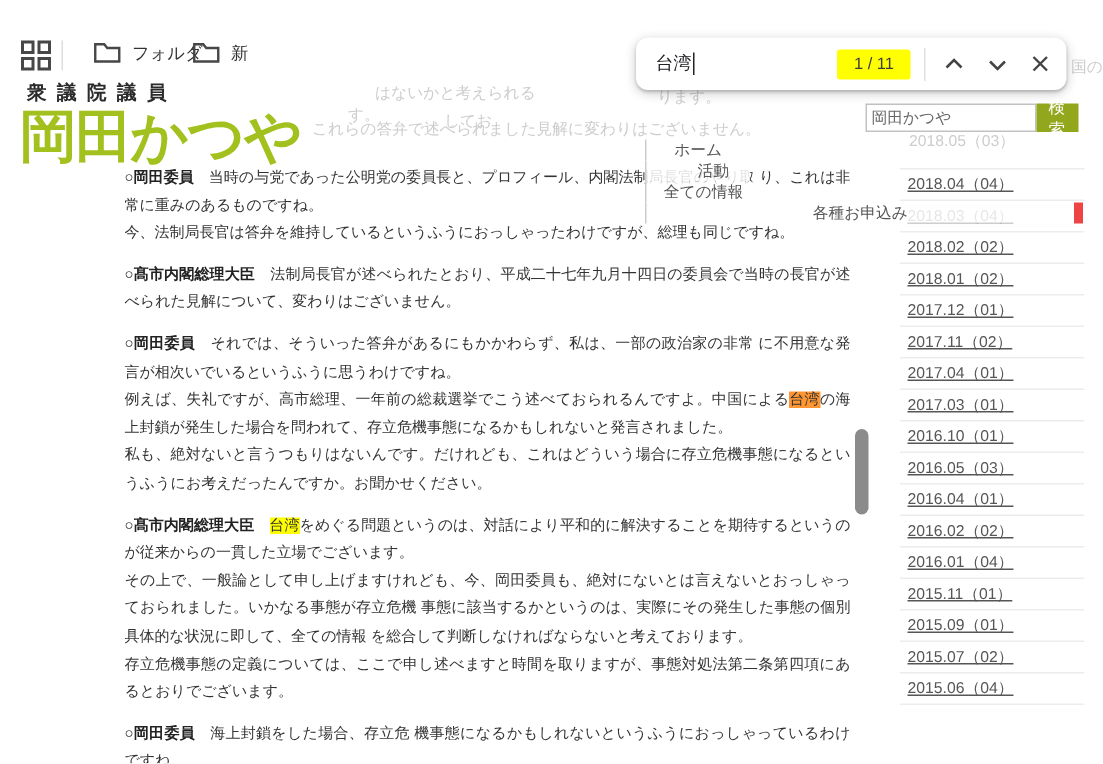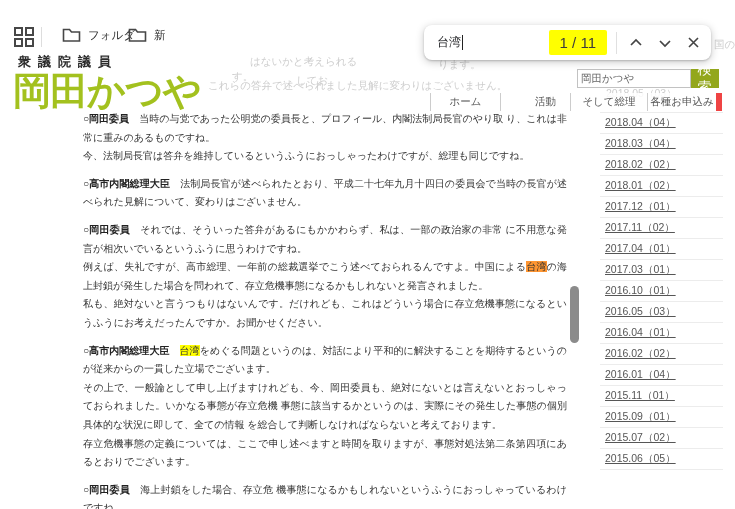--- a/index.html
+++ b/index.html
@@ -16,38 +16,38 @@
   .tb-item{position:absolute;top:27px;display:flex;align-items:center;gap:7px;cursor:pointer;}
   .tb-item span{font-size:11.5px;color:#333;}
 
   
   .findbar{position:absolute;left:424px;top:25px;width:287px;height:35px;background:#fff;
            border-radius:8px;box-shadow:0 1px 2px rgba(0,0,0,.18),0 2px 8px rgba(0,0,0,.22);
            display:flex;align-items:center;z-index:30;}
   .find-query{margin-left:13px;font-size:12px;color:#202124;}
   .find-caret{width:1px;height:15px;background:#222;margin-left:1px;}
   .find-spacer{flex:1;}
-  .find-count{background:#ffff00;color:#3c3c3c;font-size:15px;padding:4px 11px;border-radius:2px;}
+  .find-count{background:#ffff00;color:#3c3c3c;font-size:11px;padding:4px 11px;border-radius:2px;}
   .find-divider{width:1px;height:22px;background:#e0e0e0;margin:0 4px 0 9px;}
   .find-btn{width:29px;height:29px;display:flex;align-items:center;justify-content:center;cursor:pointer;border-radius:50%;}
   .findbar svg{display:block;}
 
   
   .title-small{position:absolute;left:18px;top:53px;font-size:13px;font-weight:bold;color:#2b2b2b;letter-spacing:7px;white-space:nowrap;}
   .title-large{position:absolute;left:13px;top:66px;font-size:38px;font-weight:900;letter-spacing:-1px;white-space:nowrap;}
 
   
   .site-search{position:absolute;left:577px;top:69px;display:flex;z-index:5;}
   .site-search input{width:106px;height:17px;border:1px solid #c2c2c2;font-size:10.5px;color:#666;
                      padding:0 3px;outline:none;font-family:inherit;background:#fff;}
-  .search-btn{width:28px;height:19px;border:none;color:#fff;font-size:14px;cursor:pointer;
+  .search-btn{width:28px;height:19px;border:none;color:#fff;font-size:11px;cursor:pointer;
               display:flex;align-items:center;justify-content:center;font-family:inherit;letter-spacing:1px;}
 
   
-  .nav{position:absolute;left:430px;top:93px;width:292px;height:18px;display:flex;z-index:4;}
+  .nav{position:absolute;left:430px;top:93px;width:292px;height:18px;display:flex;z-index:4;flex-direction:column;}
   .nav-item{border-left:1px solid #ccc;display:flex;align-items:center;justify-content:center;
             font-size:10.5px;color:#555;cursor:pointer;background:rgba(255,255,255,.85);}
   .nav-item:last-child{border-right:6px solid #ef4444;}
 
   
   .sidebar{position:absolute;left:600px;top:112px;width:123px;height:397px;overflow:hidden;border-top:1px solid #ececec;background:#fff;z-index:3;}
   .sb-item{height:20px;border-bottom:1px solid #ececec;display:flex;align-items:center;padding-left:5px;}
   .sb-item a{font-size:10.5px;color:#565656;text-decoration:underline;cursor:pointer;white-space:nowrap;}
 
   
@@ -129,21 +129,21 @@
   <div class="title-large" id="brand" style="color: rgb(163, 193, 30);">岡田かつや</div>
 
   <div class="site-search">
     <input type="text" value="岡田かつや" style="">
     <button class="search-btn" id="search-btn" style="background: rgb(147, 167, 28);">検索</button>
   </div>
 
   <div class="nav">
     <div class="nav-item" style="width:69px;">ホーム</div>
     <div class="nav-item" style="width:49px;padding-left:20px;">活動</div>
-    <div class="nav-item" style="width:76px;">そして総理</div>
+    <div class="nav-item" style="width:76px;">全ての情報</div>
     <div class="nav-item" style="flex:1;">各種お申込み</div>
   </div>
 
   <div class="sidebar" id="sidebar">
       <div class="sb-item">
         <a>2018.04（04）</a>
       </div>
       <div class="sb-item">
         <a>2018.03（04）</a>
       </div>
@@ -183,21 +183,21 @@
       <div class="sb-item">
         <a>2015.11（01）</a>
       </div>
       <div class="sb-item">
         <a>2015.09（01）</a>
       </div>
       <div class="sb-item">
         <a>2015.07（02）</a>
       </div>
       <div class="sb-item">
-        <a>2015.06（05）</a>
+        <a>2015.06（04）</a>
       </div>
     </div>
 
   <div class="content" id="content">
       <p><span class="spk">○岡田委員</span><span>　当時の与党であった公明党の委員長と、プロフィール、内閣法制局長官のやり取 り、これは非常に重みのあるものですね。</span><br><span>今、法制局長官は答弁を維持しているというふうにおっしゃったわけですが、総理も同じですね。</span></p>
       <p><span class="spk">○髙市内閣総理大臣</span><span>　法制局長官が述べられたとおり、平成二十七年九月十四日の委員会で当時の長官が述べられた見解について、変わりはございません。</span></p>
       <p><span class="spk">○岡田委員</span><span>　それでは、そういった答弁があるにもかかわらず、私は、一部の政治家の非常 に不用意な発言が相次いでいるというふうに思うわけですね。</span><br><span>例えば、失礼ですが、高市総理、一年前の総裁選挙でこう述べておられるんですよ。中国による</span><span class="hl-active" style="background: rgb(255, 150, 50);">台湾</span><span>の海上封鎖が発生した場合を問われて、存立危機事態になるかもしれないと発言されました。</span><br><span>私も、絶対ないと言うつもりはないんです。だけれども、これはどういう場合に存立危機事態になるというふうにお考えだったんですか。お聞かせください。</span></p>
       <p><span class="spk">○髙市内閣総理大臣</span><span>　</span><span class="hl" style="background: rgb(255, 255, 0);">台湾</span><span>をめぐる問題というのは、対話により平和的に解決することを期待するというのが従来からの一貫した立場でございます。</span><br><span>その上で、一般論として申し上げますけれども、今、岡田委員も、絶対にないとは言えないとおっしゃっておられました。いかなる事態が存立危機 事態に該当するかというのは、実際にその発生した事態の個別具体的な状況に即して、全ての情報 を総合して判断しなければならないと考えております。</span><br><span>存立危機事態の定義については、ここで申し述べますと時間を取りますが、事態対処法第二条第四項にあるとおりでございます。</span></p>
       <p><span class="spk">○岡田委員</span><span>　海上封鎖をした場合、存立危 機事態になるかもしれないというふうにおっしゃっているわけですね。</span></p>
     </div>

